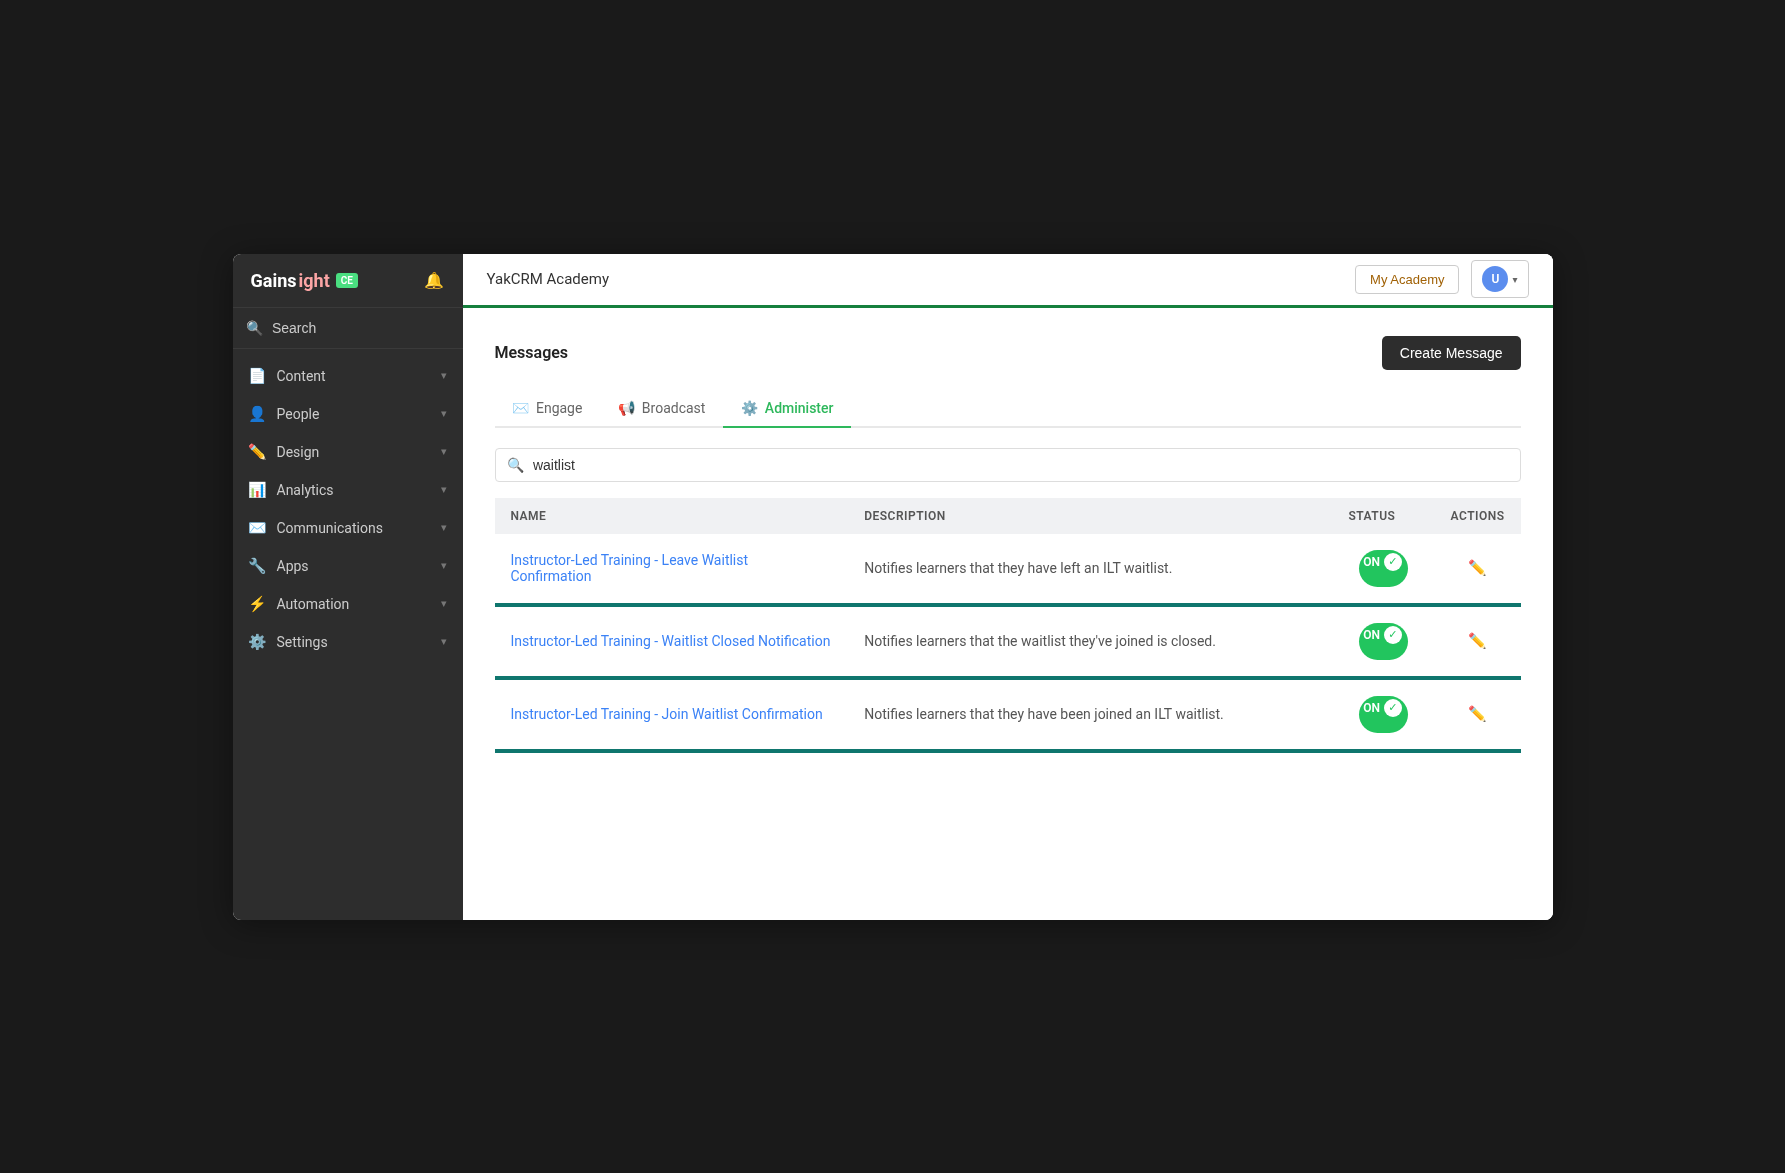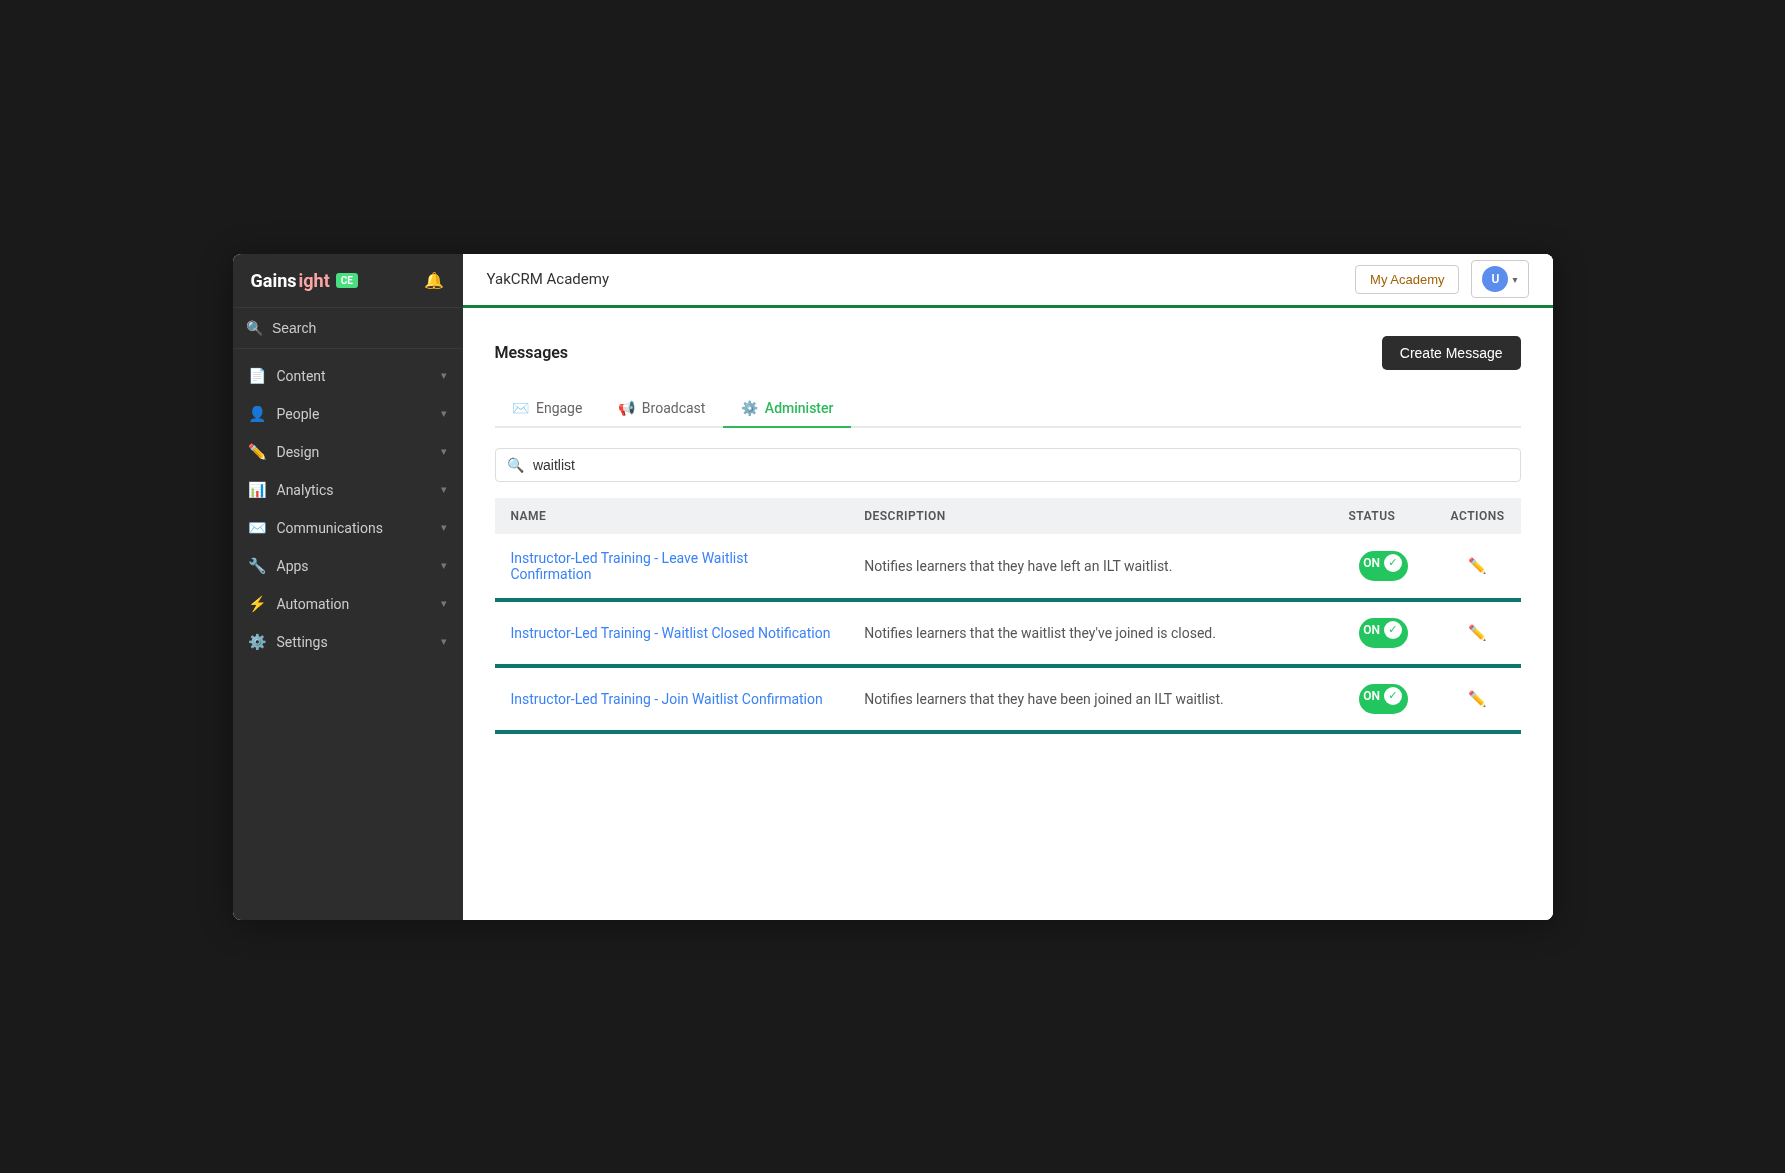--- a/index.html
+++ b/index.html
@@ -275,21 +275,21 @@
       cursor: pointer;
       text-decoration: none;
     }
     .description-text { color: #555; }
     .status-cell { text-align: center; }
     .toggle-on {
       display: inline-flex;
       align-items: center;
       background: #22c55e;
       border-radius: 20px;
-      padding: 3px 6px 9px 4px;
+      padding: 3px 6px 16px 4px;
       gap: 4px;
       cursor: pointer;
     }
     .toggle-on-text {
       color: #fff;
       font-size: 12px;
       font-weight: 600;
     }
     .toggle-check {
       background: #fff;

